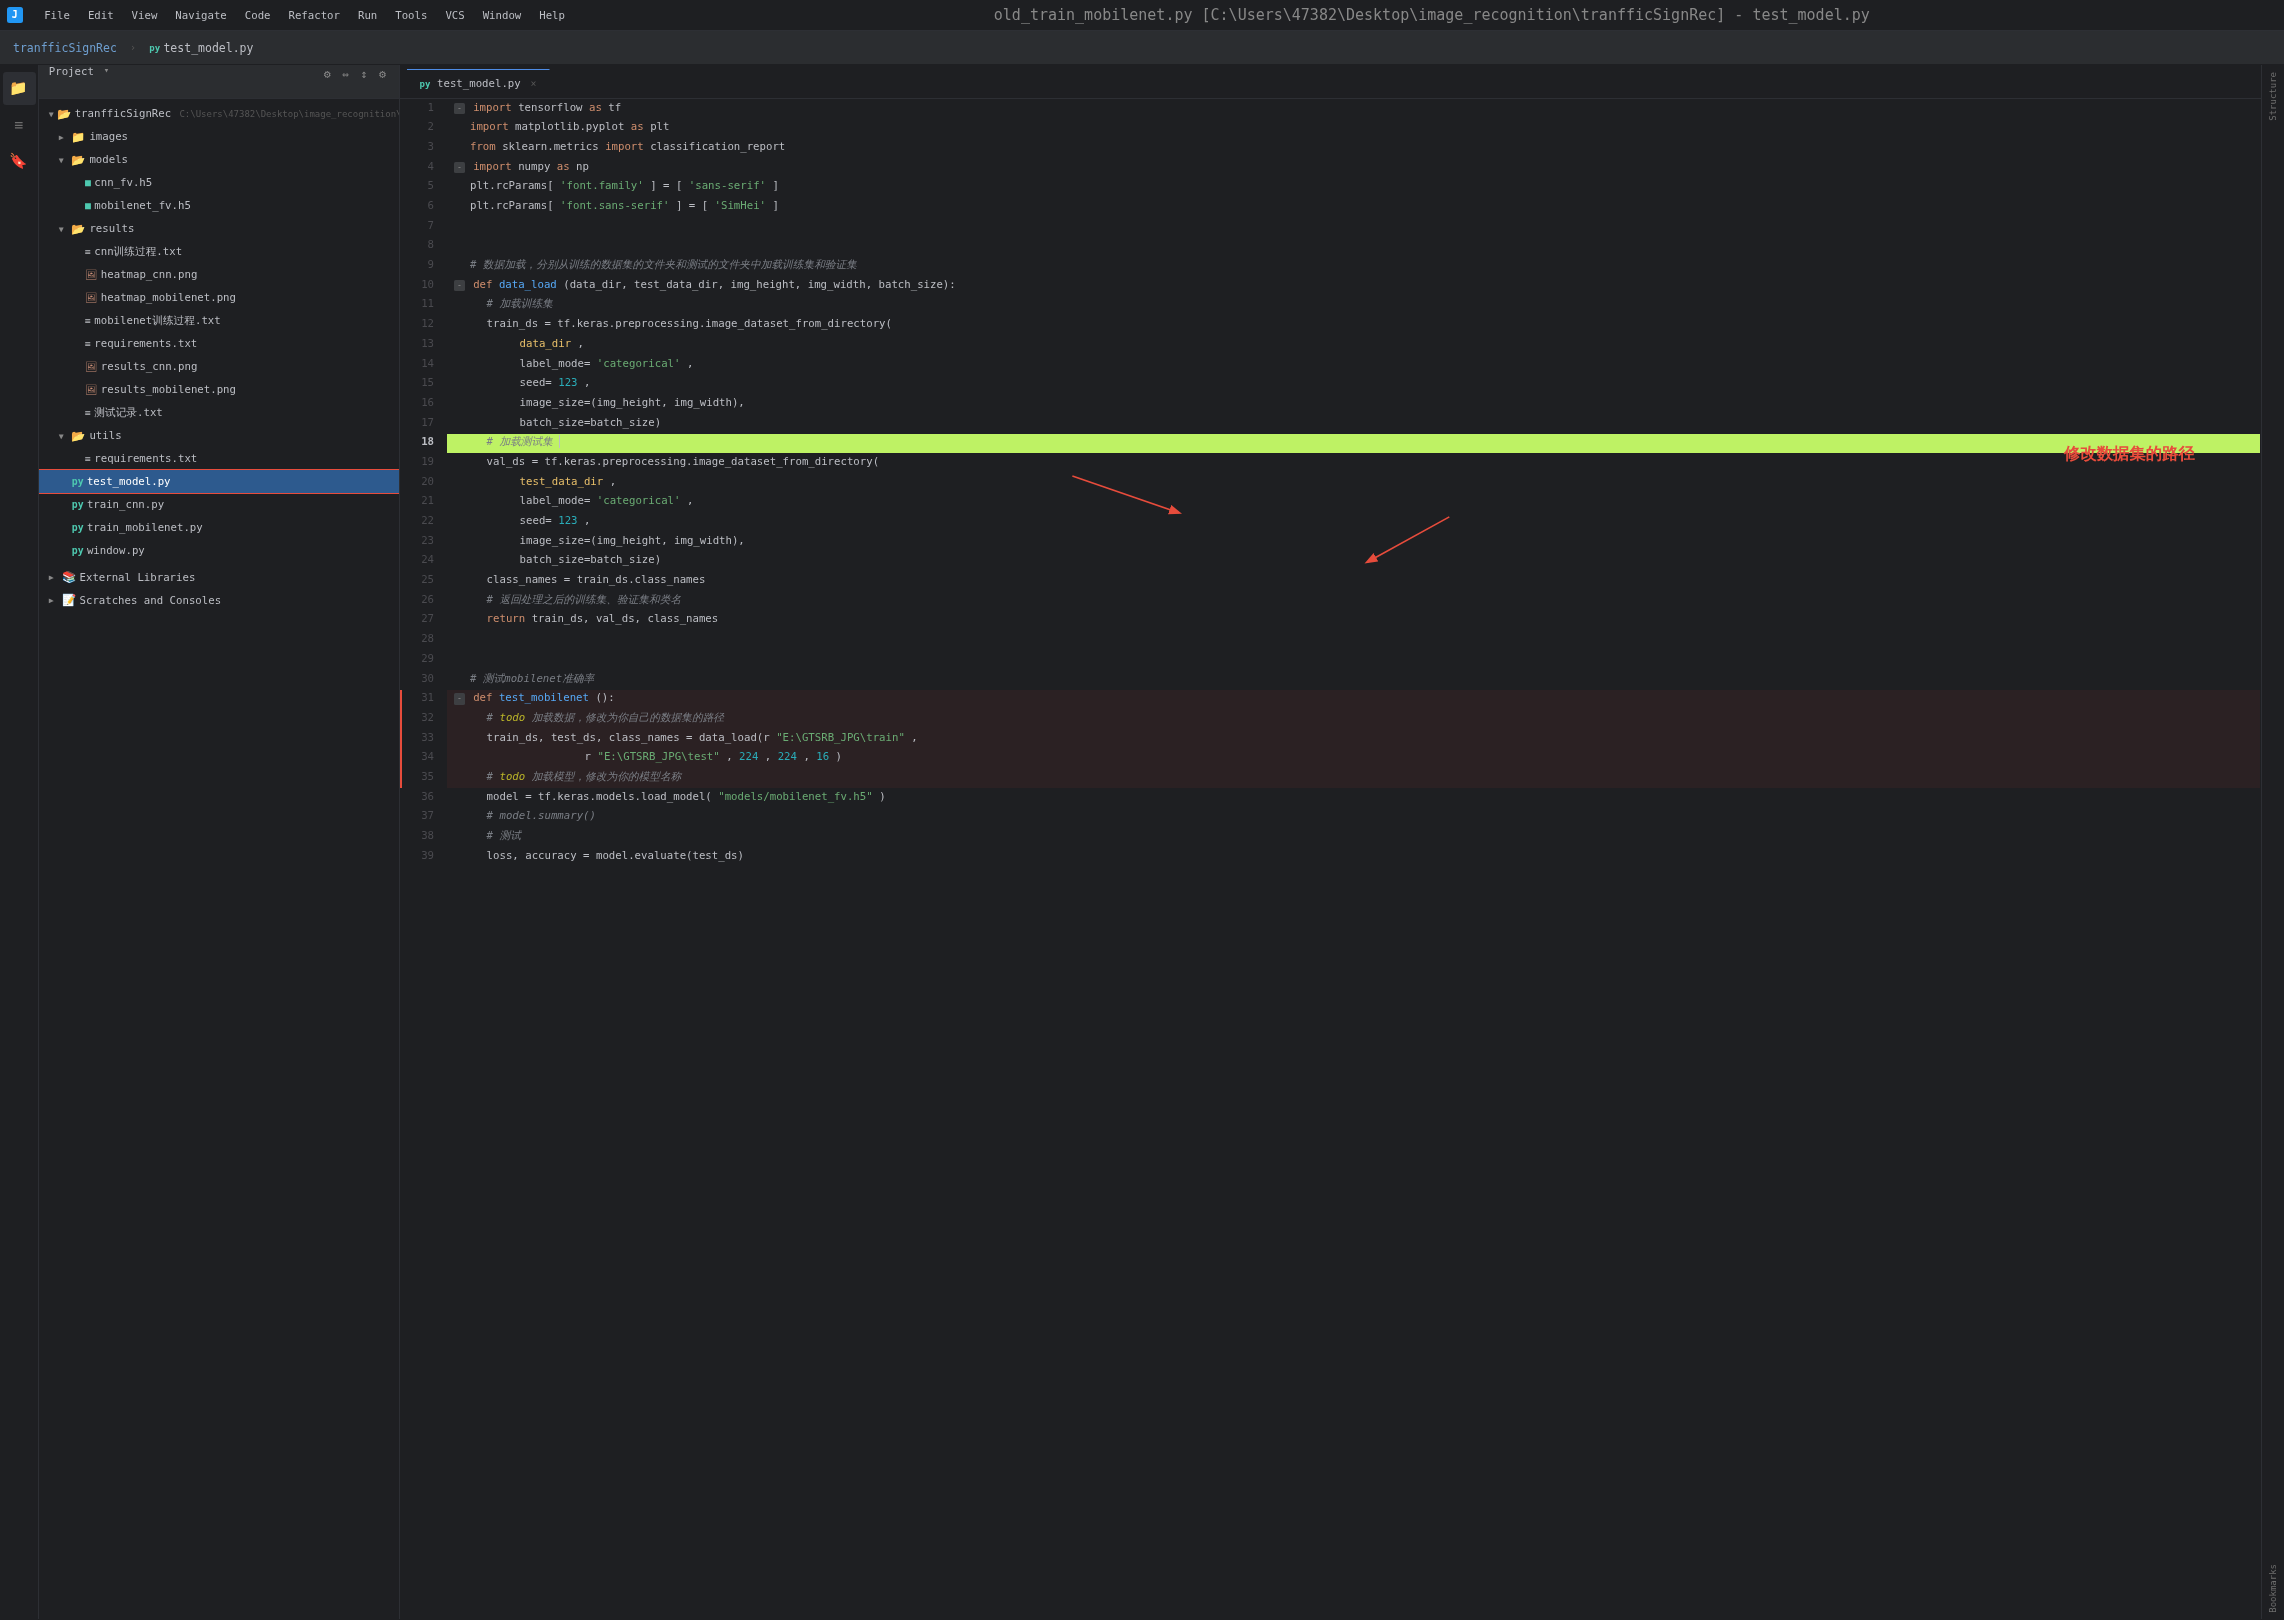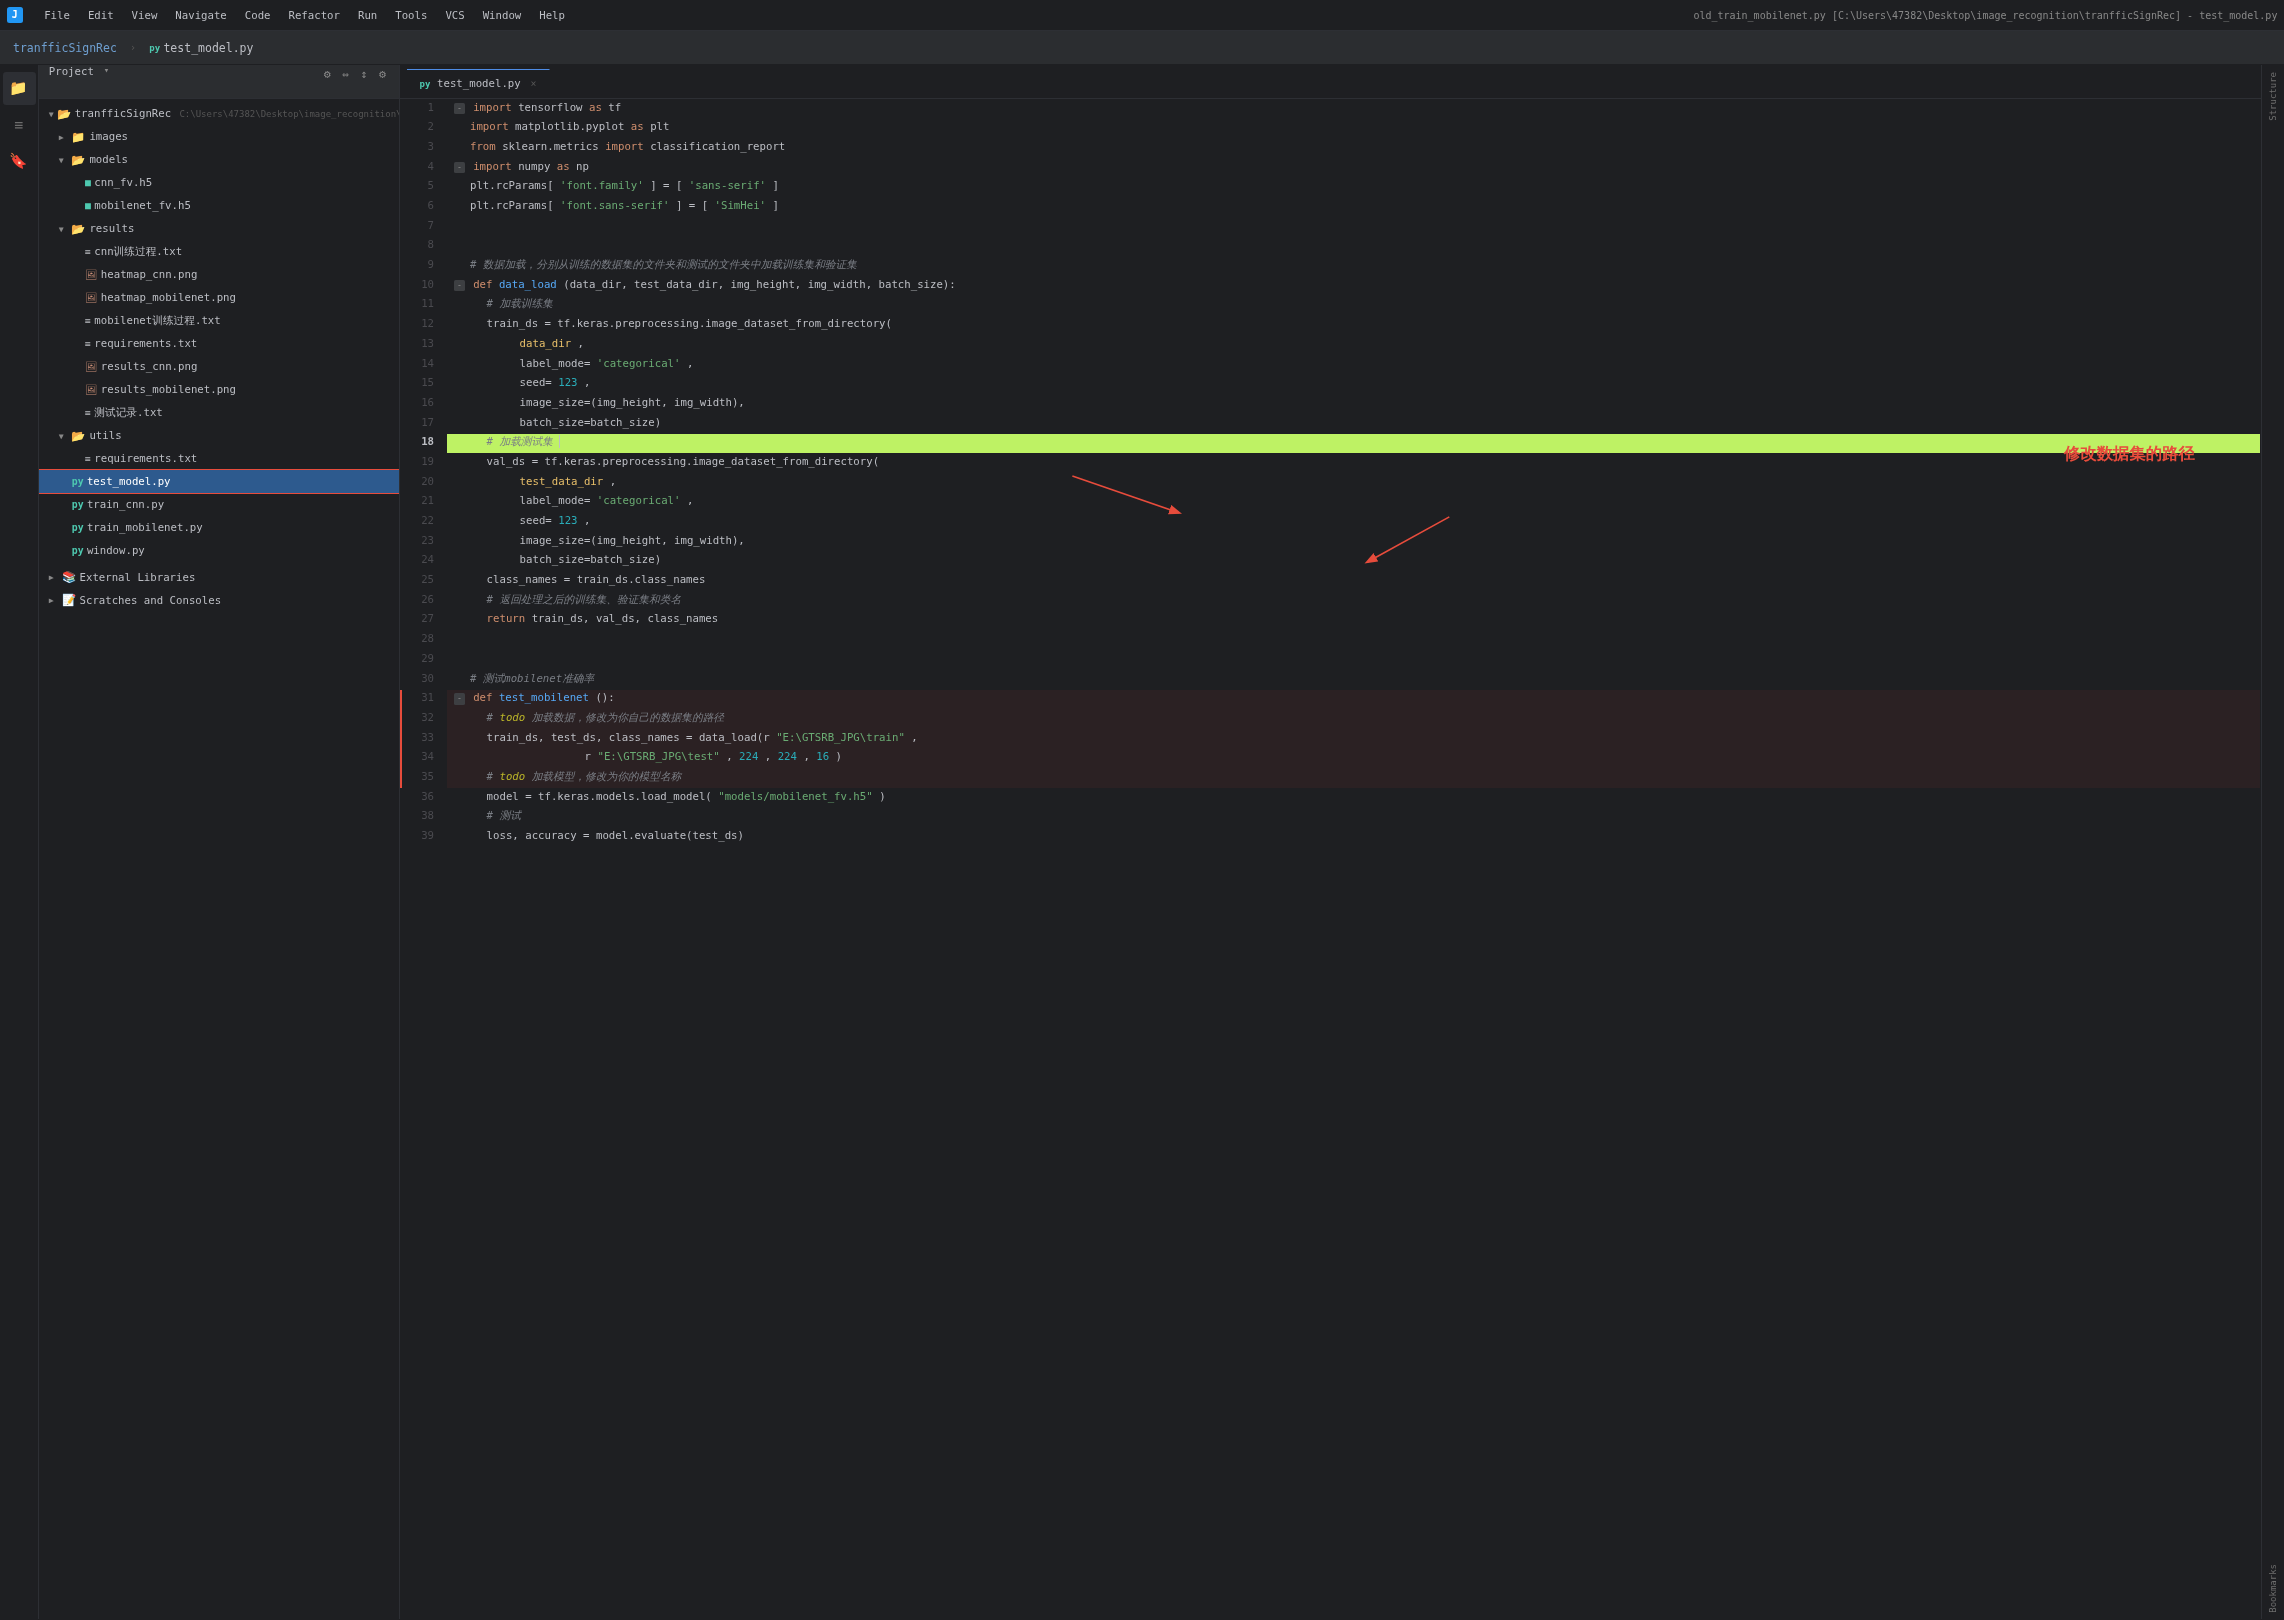--- a/index.html
+++ b/index.html
@@ -32,21 +32,21 @@
     }
     .menu-bar {
       display: flex; gap: 1.6px; font-size: 10.7px; color: #bcbec4;
     }
     .menu-item {
       padding: 3.3px 8.2px;
       cursor: pointer;
       border-radius: 2.5px;
     }
     .title-text {
-      flex: 1; text-align: right; color: #888; font-size: 10px;
+      flex: 1; text-align: center; color: #888; font-size: 15px;
     }
 
     
     .window-title-bar {
       background: #2b2d30;
       height: 34px;
       display: flex;
       align-items: center;
       padding: 0 13px;
       gap: 13px;
@@ -773,20 +773,27 @@
         <tr>
           <td class="line-number">36</td>
           <td class="code-content">
             <span style="margin-left:33px;"></span>
             <span>model = tf.keras.models.load_model(</span>
             <span class="str">"models/mobilenet_fv.h5"</span>
             <span>)</span>
           </td>
         </tr>
 
+        <tr>
+          <td class="line-number">37</td>
+          <td class="code-content">
+            <span style="margin-left:33px;"></span>
+            <span class="comment"># model.summary()</span>
+          </td>
+        </tr>
 
         <tr>
           <td class="line-number">38</td>
           <td class="code-content">
             <span style="margin-left:33px;"></span>
             <span class="comment"># 测试</span>
           </td>
         </tr>
 
         <tr>

